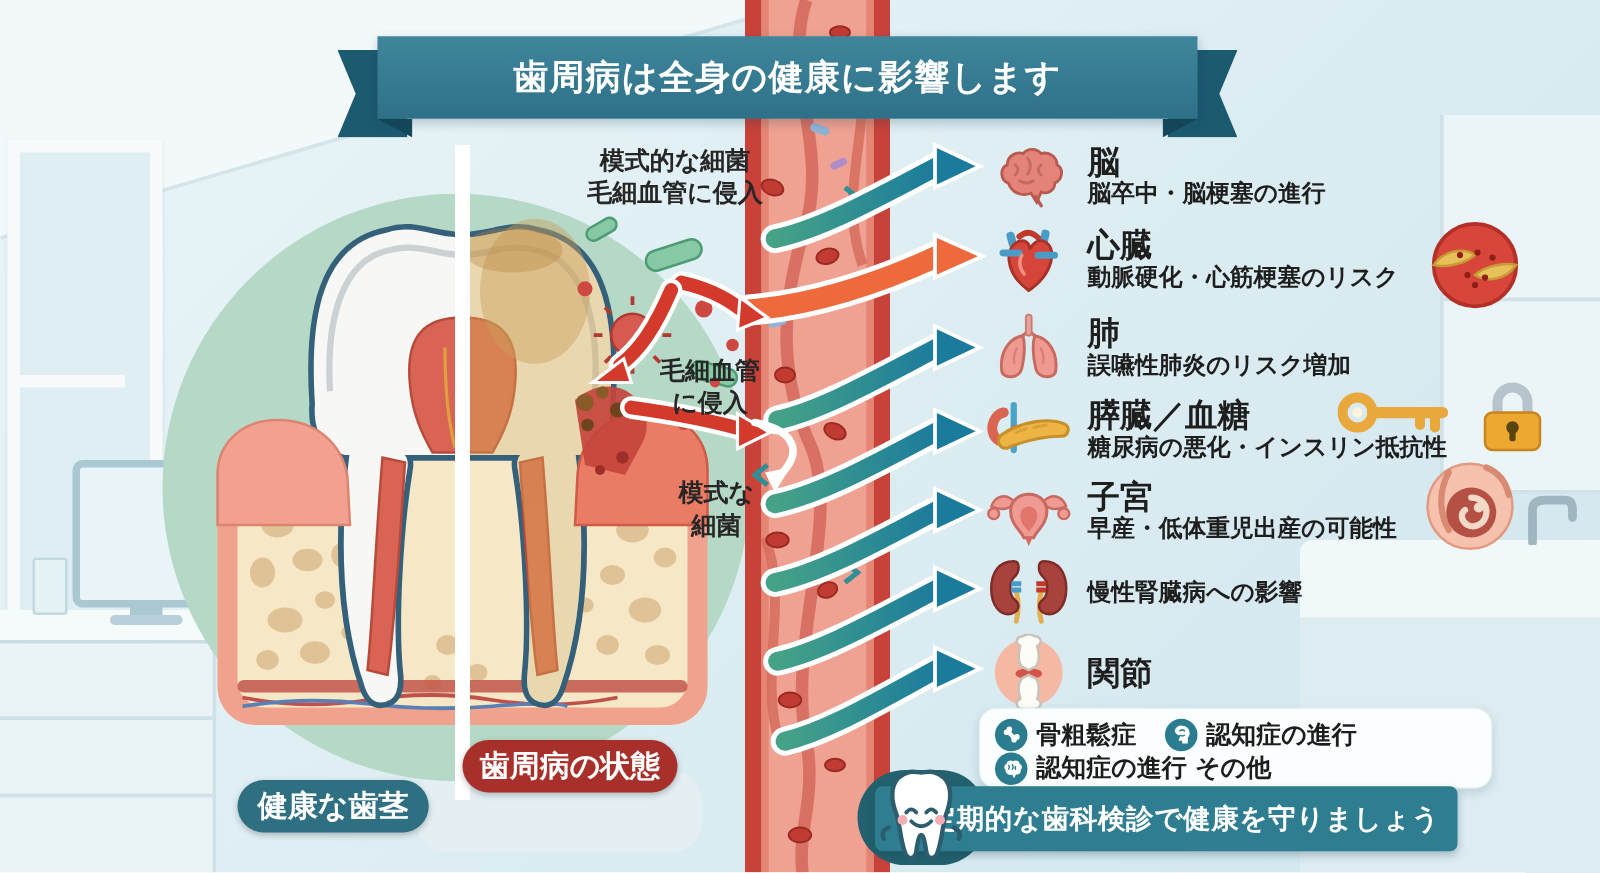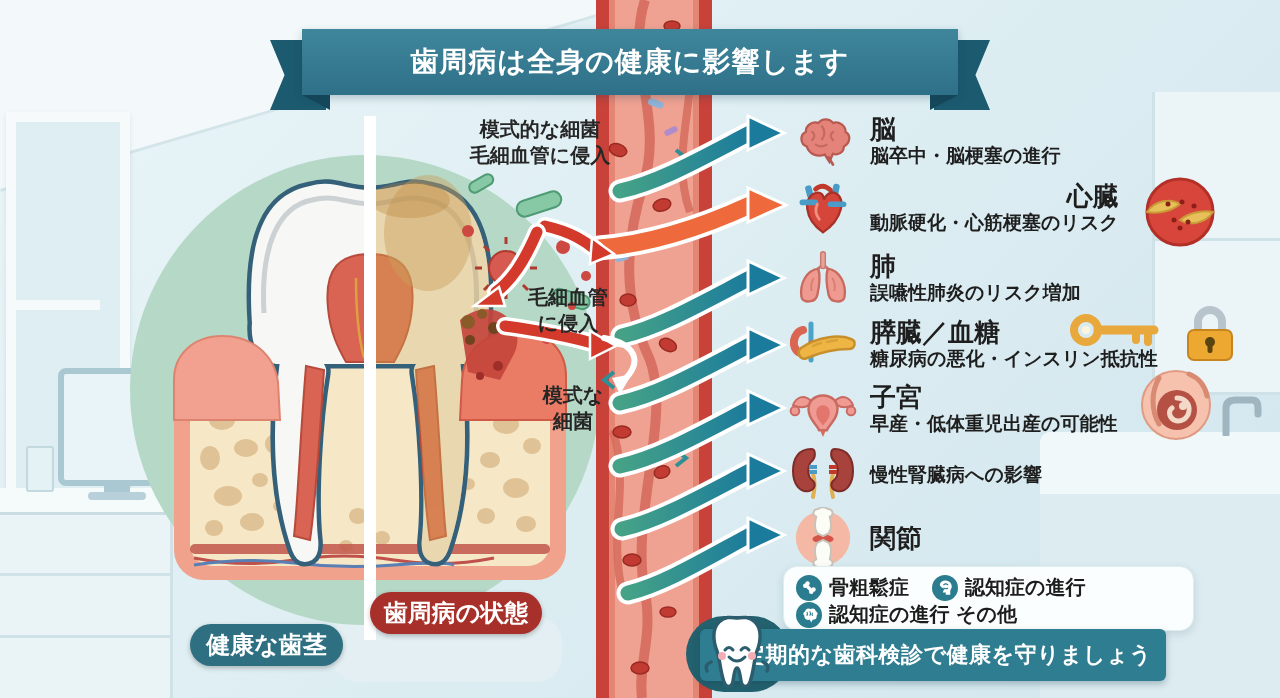--- a/index.html
+++ b/index.html
@@ -293,21 +293,21 @@
         <path d="M20 22q5 4 0 9 M31 16q5 7 0 14 M43 22q-5 4 0 9 M24 36q6 4 12 0" fill="none" stroke="#c46a5e" stroke-width="2.5" stroke-linecap="round"></path>
         <path d="M38 50l5 8" stroke="#b85a50" stroke-width="3" stroke-linecap="round"></path>
       </svg>
     </div>
     <div>
       <div class="organ-name">脳</div>
       <div class="organ-desc">脳卒中・脳梗塞の進行</div>
     </div>
   </div>
 
-  <div class="abs organ-row" style="top:175px;text-align:right;">
+  <div class="abs organ-row" style="top:175px;">
     <div class="organ-icon">
       <svg width="60" height="62" viewBox="0 0 64 64">
         <rect x="14" y="8" width="7" height="14" rx="3" fill="#4a9cc7" transform="rotate(-15 17 15)"></rect>
         <rect x="42" y="6" width="7" height="14" rx="3" fill="#4a9cc7" transform="rotate(12 45 13)"></rect>
         <path d="M24 12q8-7 16 1" fill="none" stroke="#c0392b" stroke-width="5" stroke-linecap="round"></path>
         <path d="M32 58C11 43 11 20 24 16c6-2 9 3 9 7 2-5 7-9 12-7 12 5 8 28-13 42z" fill="#d6453a" stroke="#a83228" stroke-width="2.5"></path>
         <path d="M10 26h14M40 28h14" stroke="#4a9cc7" stroke-width="6" stroke-linecap="round"></path>
         <path d="M26 28q-4 8 2 16" fill="none" stroke="#f0907f" stroke-width="3" stroke-linecap="round"></path>
       </svg>
     </div>

